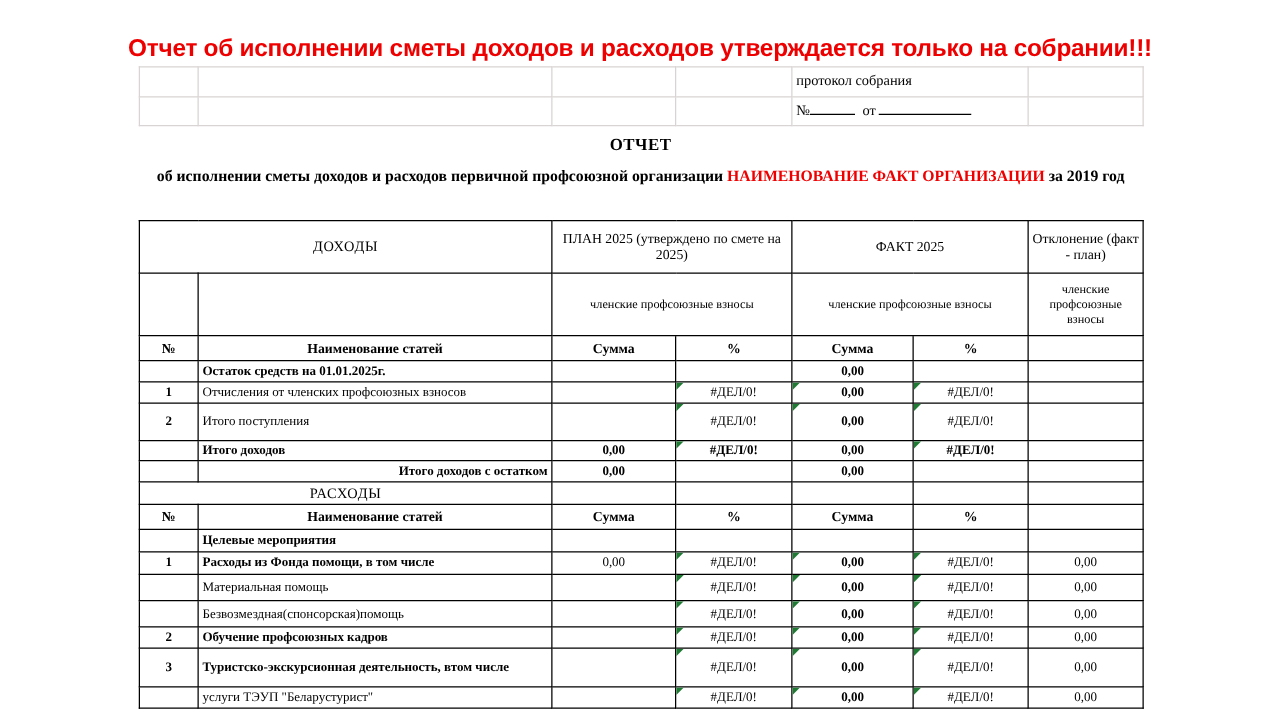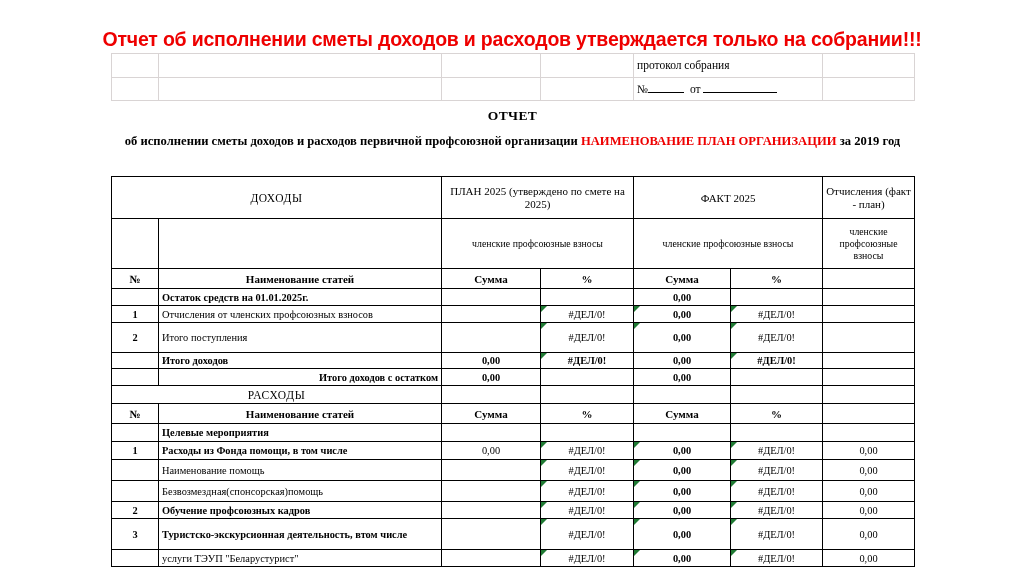--- a/index.html
+++ b/index.html
@@ -152,40 +152,40 @@
       <td></td>
       <td></td>
       <td class="approve"><span>№</span><span class="ul-blank" style="width:36px"></span><span style="margin:0 2px 0 6px">от</span><span class="ul-blank" style="width:74px"></span></td>
       <td class="blank-right"></td>
     </tr>
   </tbody>
 </table>
 
 <div class="title-wrap">
   <div class="title-main">ОТЧЕТ</div>
-  <div class="title-sub"><span>об исполнении сметы доходов и расходов первичной профсоюзной организации </span><span class="red">НАИМЕНОВАНИЕ ПЛАН ОРГАНИЗАЦИИ</span><span> за 2019 год</span></div>
+  <div class="title-sub"><span>об исполнении сметы доходов и расходов первичной профсоюзной организации </span><span class="red">НАИМЕНОВАНИЕ ФАКТ ОРГАНИЗАЦИИ</span><span> за 2019 год</span></div>
 </div>
 
 <table class="report">
   <colgroup>
     <col class="c-num">
       <col class="c-name">
       <col class="c-plan-sum">
     <col class="c-plan-pct">
       <col class="c-fact-sum">
       <col class="c-fact-pct">
       <col class="c-dev">
   </colgroup>
   <tbody>
 
     <tr style="height:42px">
       <td colspan="2" class="sectionhd">ДОХОДЫ</td>
       <td colspan="2" class="hdr-plain" style="line-height:13px;">ПЛАН 2025 (утверждено по смете на 2025)</td>
       <td colspan="2" class="hdr-plain">ФАКТ 2025</td>
-      <td rowspan="1" class="hdr-plain" style="line-height:13px;">Отчисления (факт - план)</td>
+      <td rowspan="1" class="hdr-plain" style="line-height:13px;">Отклонение (факт - план)</td>
     </tr>
 
     <tr style="height:50px">
       <td></td>
       <td></td>
       <td colspan="2" class="dues">членские профсоюзные взносы</td>
       <td colspan="2" class="dues">членские профсоюзные взносы</td>
       <td class="dues-wrap">членские профсоюзные взносы</td>
     </tr>
 
@@ -276,21 +276,21 @@
         <td class="ctr bold">1</td>
         <td class="bold">Расходы из Фонда помощи, в том числе</td>
         <td class="ctr ">0,00</td>
         <td class="ctr  tri">#ДЕЛ/0!</td>
         <td class="ctr bold tri">0,00</td>
         <td class="ctr  tri">#ДЕЛ/0!</td>
         <td class="ctr">0,00</td>
       </tr>
       <tr style="height: 21px;">
         <td class="ctr bold"></td>
-        <td>Наименование помощь</td>
+        <td>Материальная помощь</td>
         <td class="ctr "></td>
         <td class="ctr  tri">#ДЕЛ/0!</td>
         <td class="ctr bold tri">0,00</td>
         <td class="ctr  tri">#ДЕЛ/0!</td>
         <td class="ctr">0,00</td>
       </tr>
       <tr style="height: 21px;">
         <td class="ctr bold"></td>
         <td>Безвозмездная(спонсорская)помощь</td>
         <td class="ctr "></td>

